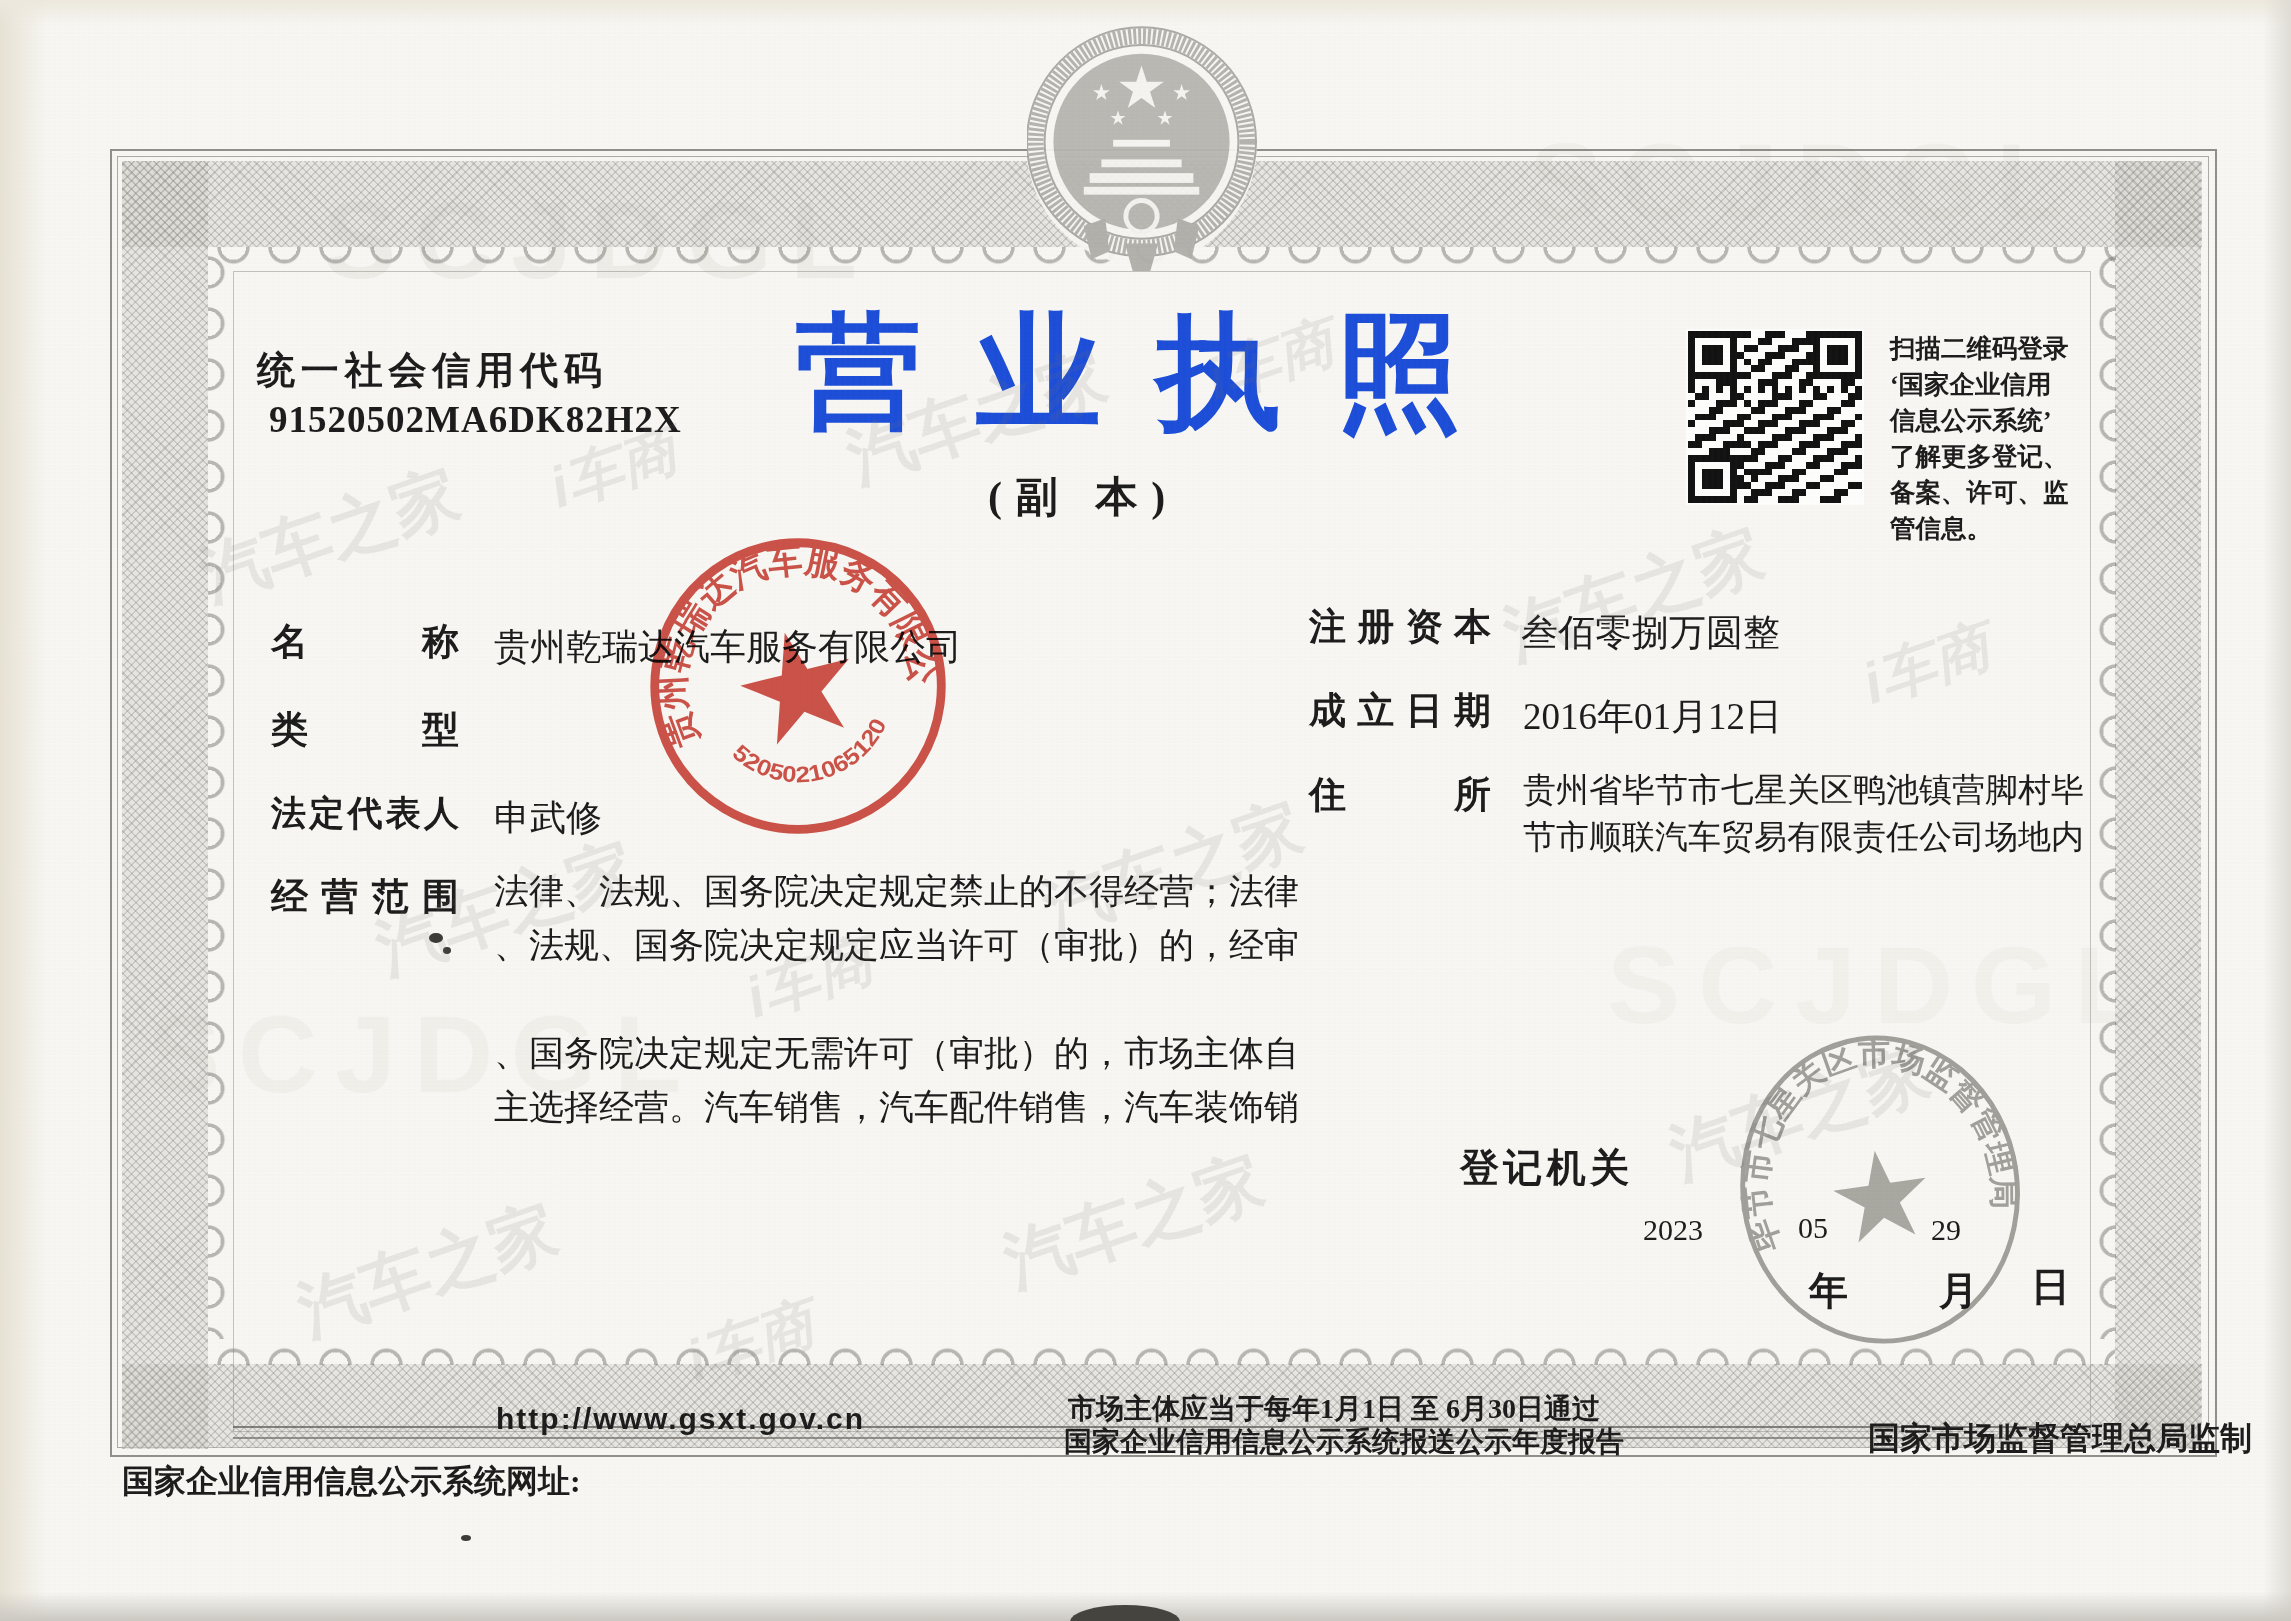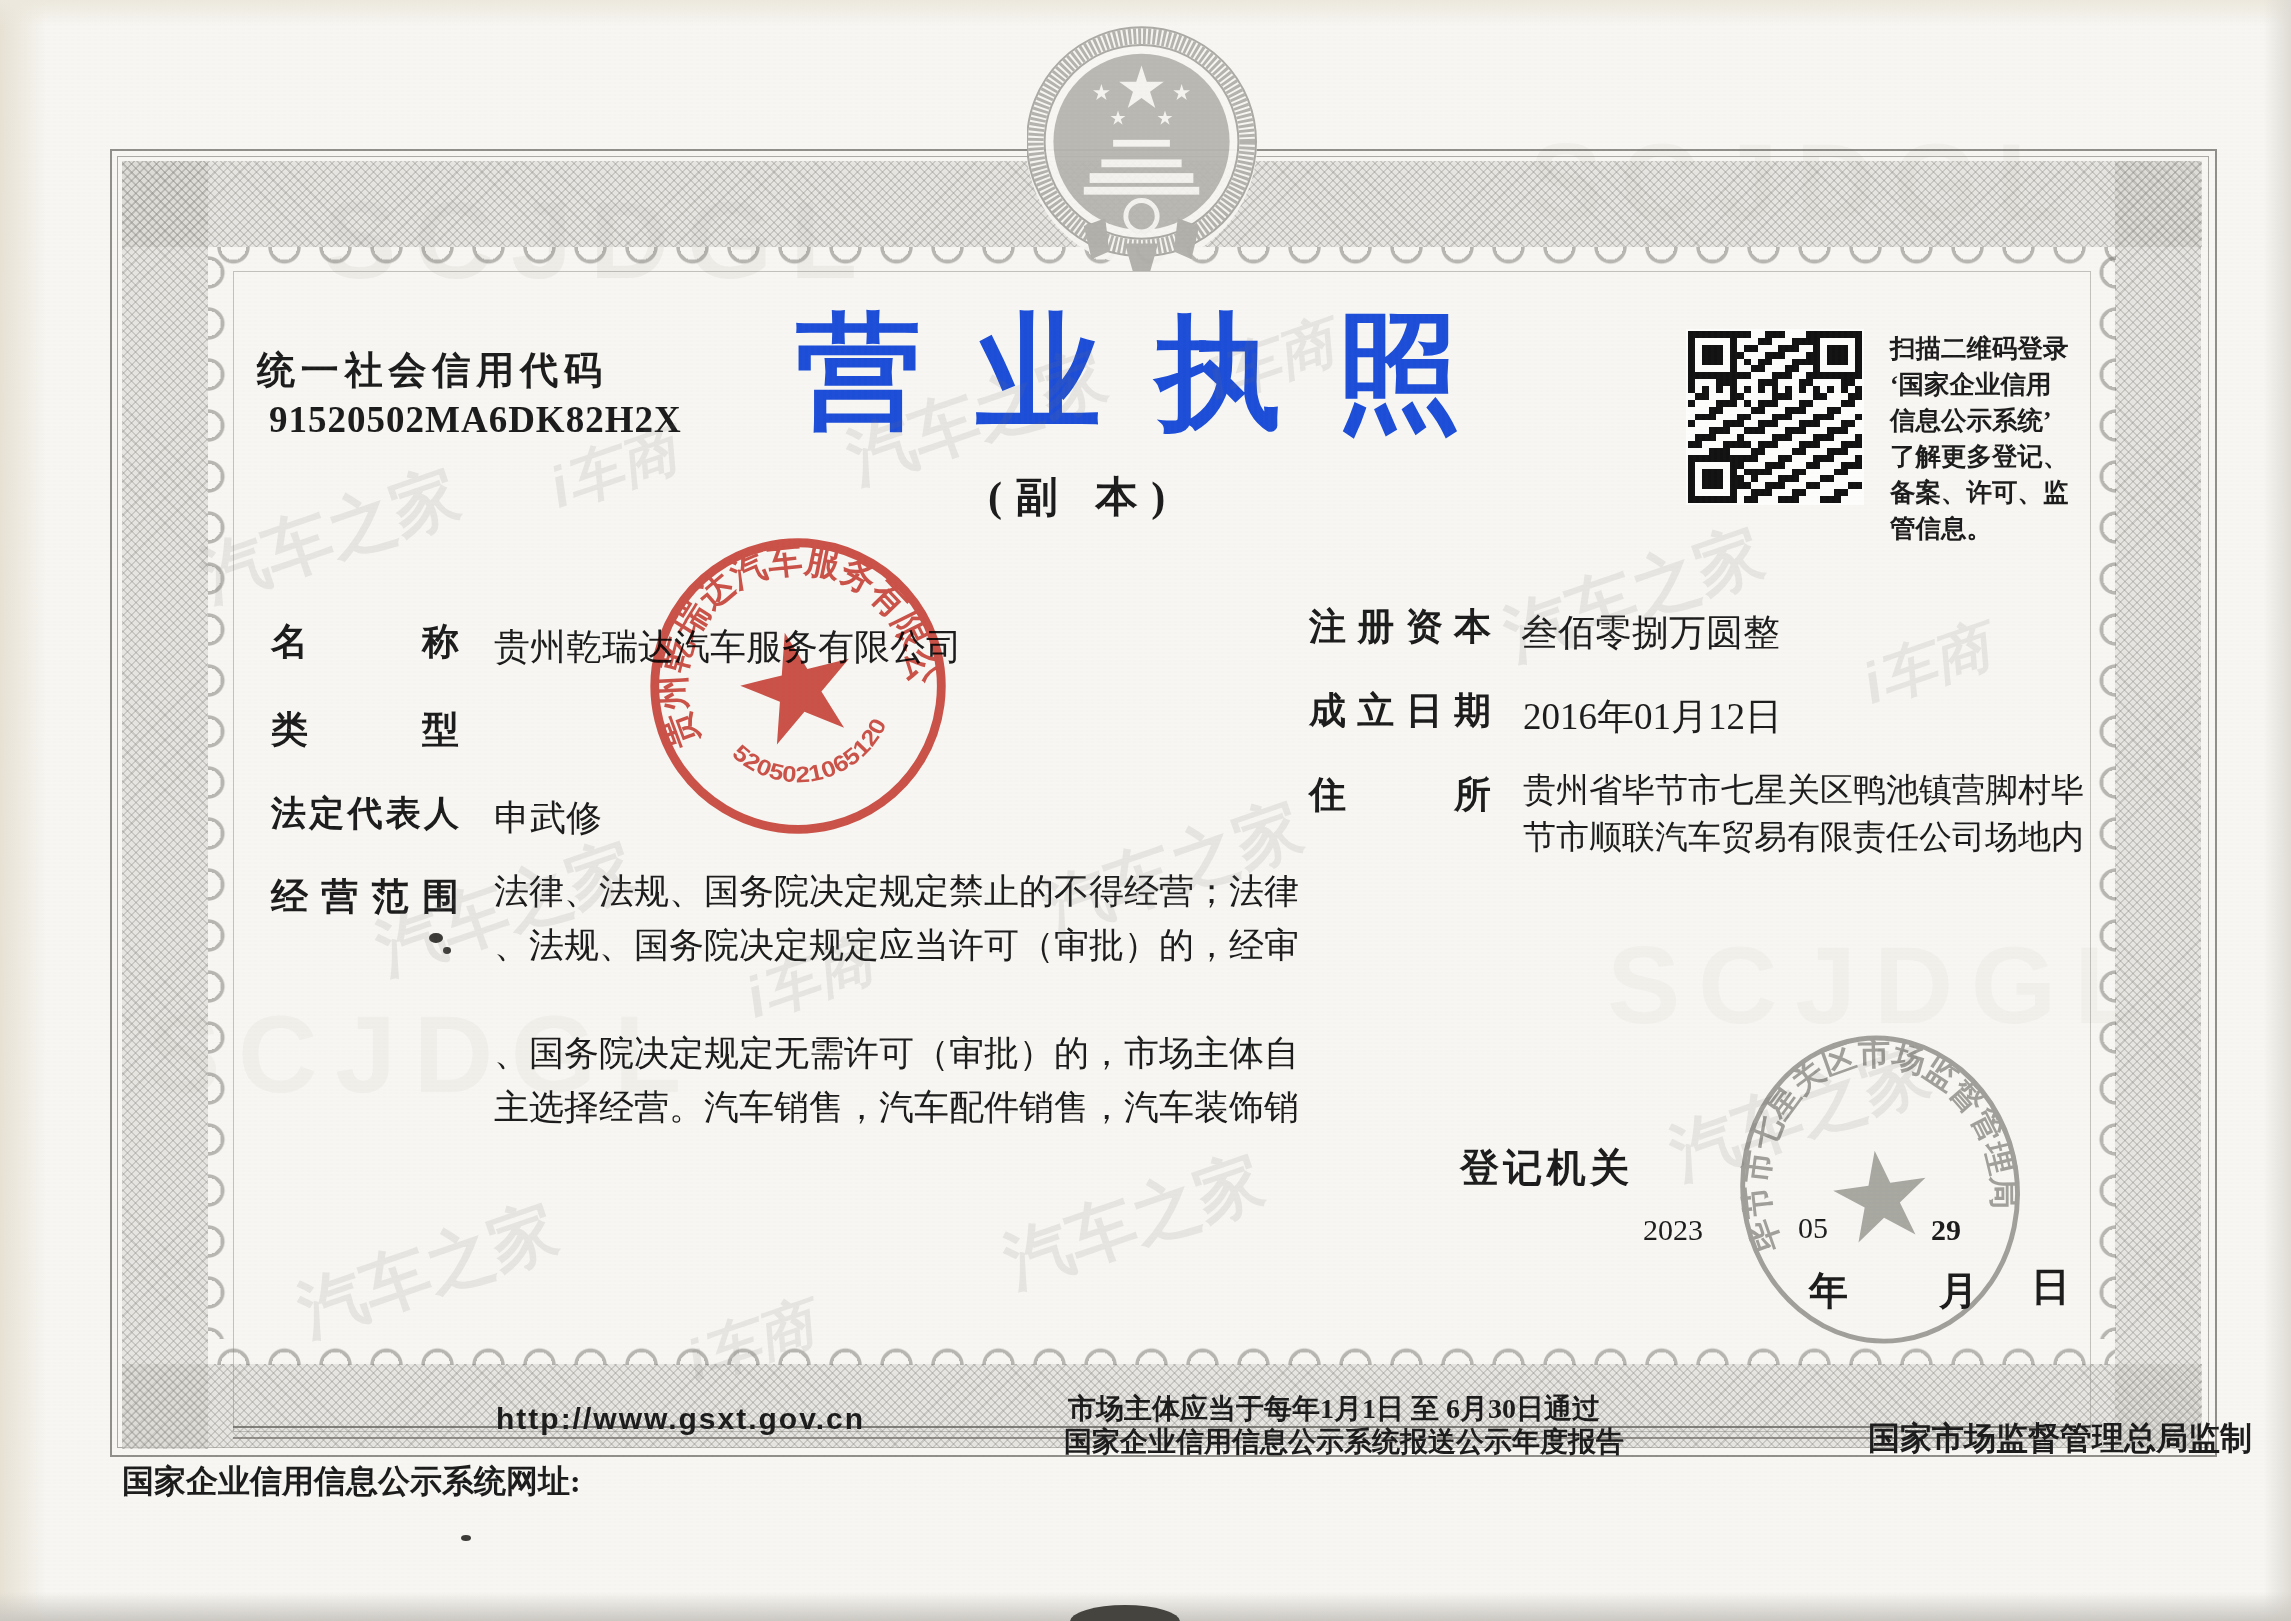--- a/index.html
+++ b/index.html
@@ -58,21 +58,21 @@
   .fl-type{left:271px;top:705px;}  .fv-type{left:494px;top:710px;font-size:36px;}
   .fl-legal{left:271px;top:790px;font-size:35px;} .fv-legal{left:494px;top:794px;font-size:36px;}
   .fl-scope{left:271px;top:872px;}
   .scope-line{left:494px;font-size:35px;white-space:nowrap;}
   .fr{width:182px;font-size:37px;}
   .fl-cap{left:1309px;top:602px;}  .fv-cap{left:1521px;top:608px;font-size:37px;}
   .fl-est{left:1309px;top:686px;}  .fv-est{left:1523px;top:692px;font-size:37px;}
   .fl-addr{left:1309px;top:770px;} .addr-line{left:1523px;font-size:33px;white-space:nowrap;}
   .fl-auth{left:1460px;top:1141px;width:169px;font-size:39px;}
   .dt{font-size:30px;font-weight:500;z-index:12;}
-  .dt-y{left:1643px;top:1213px;} .dt-m{left:1798px;top:1211px;} .dt-d{left:1931px;top:1213px;font-weight:bold;}
+  .dt-y{left:1643px;top:1213px;} .dt-m{left:1798px;top:1211px;} .dt-d{left:1931px;top:1213px;}
   .du{font-size:39px;font-weight:600;z-index:12;}
   .du-y{left:1809px;top:1264px;} .du-m{left:1939px;top:1264px;} .du-d{left:2031px;top:1260px;}
   .url{left:496px;top:1402px;font-size:30px;font-weight:700;letter-spacing:2px;z-index:5;
        font-family:"Liberation Sans","DejaVu Sans",sans-serif;}
   .notice1{left:1068px;top:1390px;font-size:28px;font-weight:700;white-space:nowrap;z-index:5;}
   .notice2{left:1064px;top:1423px;font-size:28px;font-weight:700;white-space:nowrap;z-index:5;}
   .publisher{left:1868px;top:1417px;font-size:32px;font-weight:600;white-space:nowrap;z-index:5;}
   .site-label{left:122px;top:1460px;font-size:32px;font-weight:600;white-space:nowrap;}
   
   .wm{position:absolute;z-index:20;font-family:"Liberation Sans","DejaVu Sans",sans-serif;

